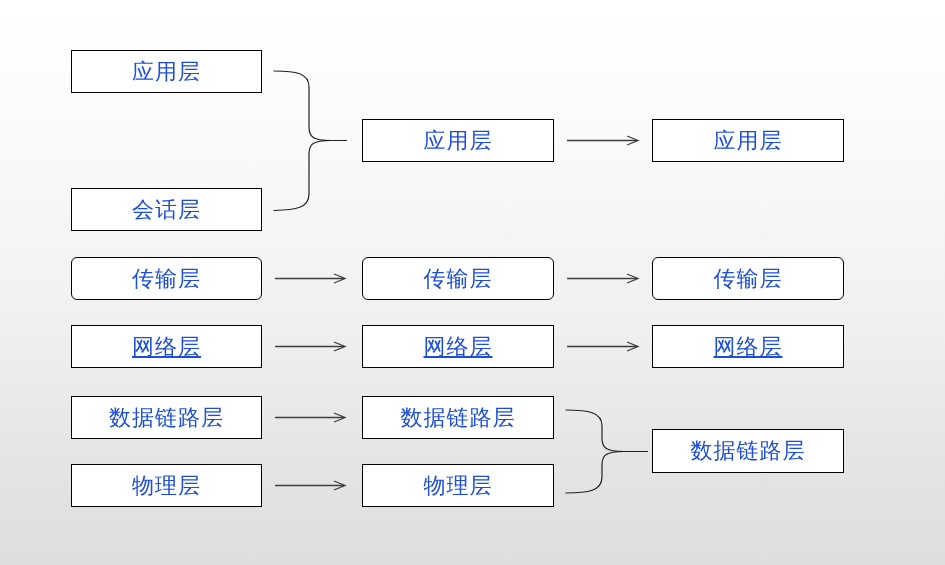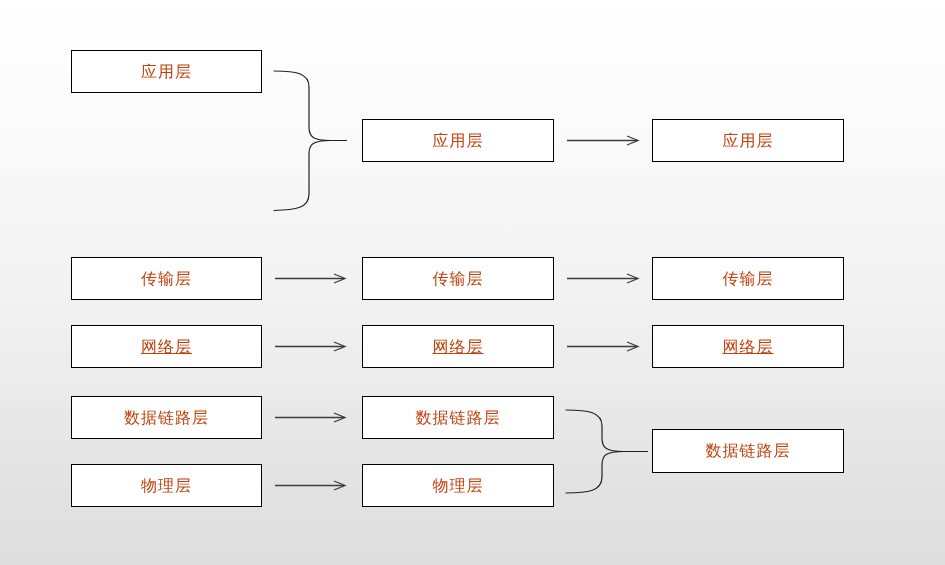--- a/index.html
+++ b/index.html
@@ -17,33 +17,33 @@
   .layer-box {
     position: absolute;
     box-sizing: border-box;
     width: 191px;
     height: 43px;
     background: #ffffff;
     border: 1.5px solid #000000;
     display: flex;
     align-items: center;
     justify-content: center;
-    font-size: 16px;
+    font-size: 22px;
     line-height: 1;
-    color: #c2410c;
+    color: #1d4ed8;
     letter-spacing: 1px;
     white-space: nowrap;
   }
   .col-left   { left: 71px;  }
   .col-mid    { left: 362px; width: 192px; }
   .col-right  { left: 652px; width: 192px; }
   .row-1 { top: 50px;  }
   .row-2 { top: 119px; }
   .row-3 { top: 188px; }
-  .row-4 { top: 257px; }
+  .row-4 { top: 257px; border-radius: 6px; }
   .row-5 { top: 325px; text-decoration: underline; }
   .row-6 { top: 396px; }
   .row-7 { top: 464px; text-align: right; }
   .row-dll-right { top: 429px; height: 44px; }
   #connector-layer {
     position: absolute;
     left: 0; top: 0;
     width: 945px;
     height: 565px;
     pointer-events: none;
@@ -116,20 +116,21 @@
       <line x1="567" y1="278.5" x2="637" y2="278.5"></line>
         <path d="M 627,274 L 638,278.5 L 627,283"></path>
     </g>
     <g class="arrow">
       <line x1="567" y1="346.5" x2="637" y2="346.5"></line>
         <path d="M 627,342 L 638,346.5 L 627,351"></path>
     </g>
   </svg>
 
   <div class="layer-box col-left row-1">应用层</div>
+  <div class="layer-box col-left row-3">会话层</div>
   <div class="layer-box col-left row-4">传输层</div>
   <div class="layer-box col-left row-5">网络层</div>
   <div class="layer-box col-left row-6">数据链路层</div>
   <div class="layer-box col-left row-7">物理层</div>
 
   <div class="layer-box col-mid row-2">应用层</div>
   <div class="layer-box col-mid row-4">传输层</div>
   <div class="layer-box col-mid row-5">网络层</div>
   <div class="layer-box col-mid row-6">数据链路层</div>
   <div class="layer-box col-mid row-7">物理层</div>

